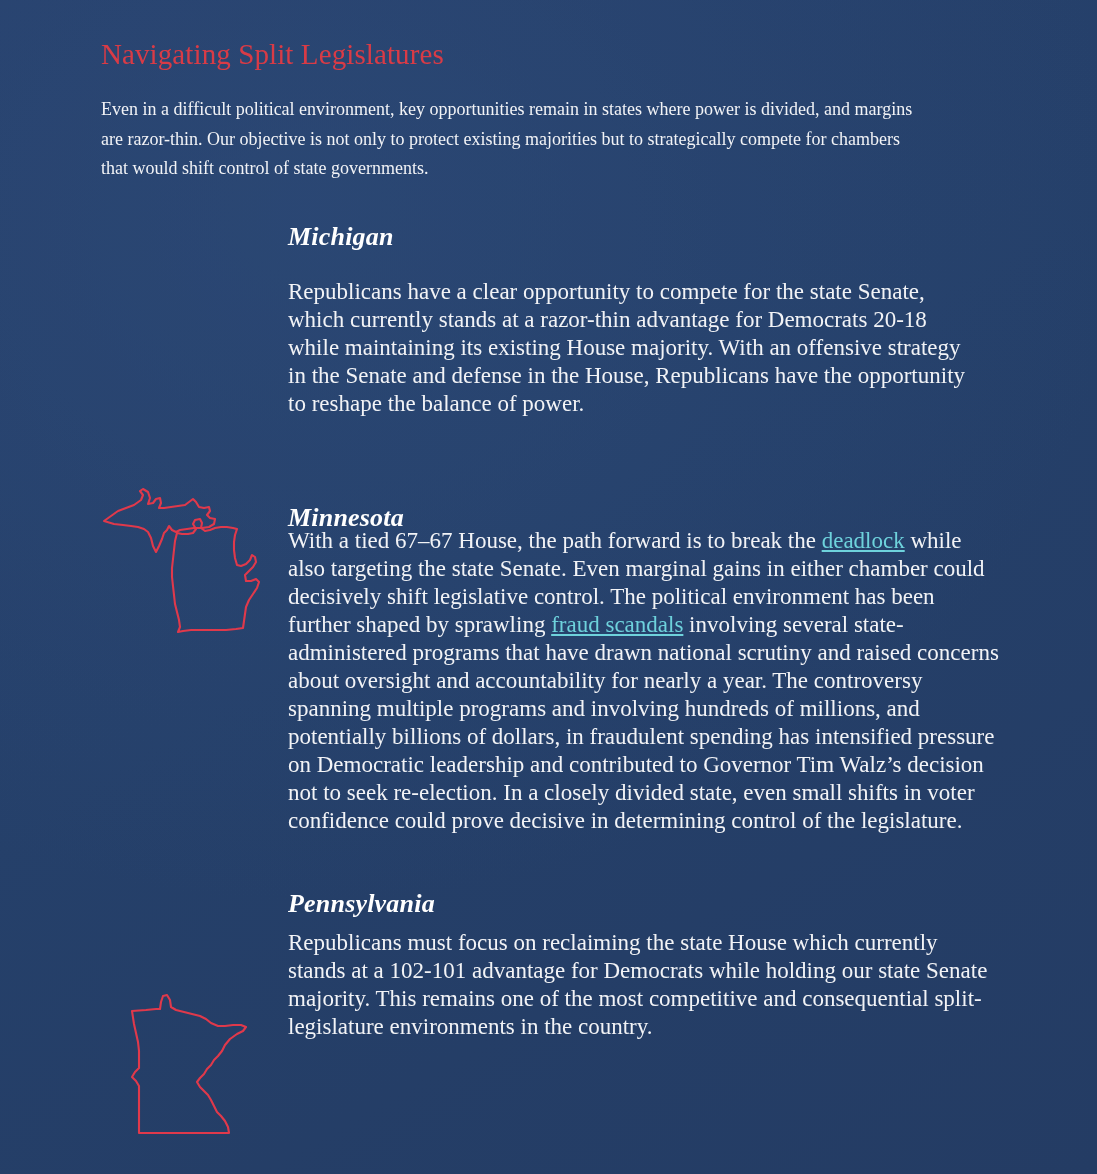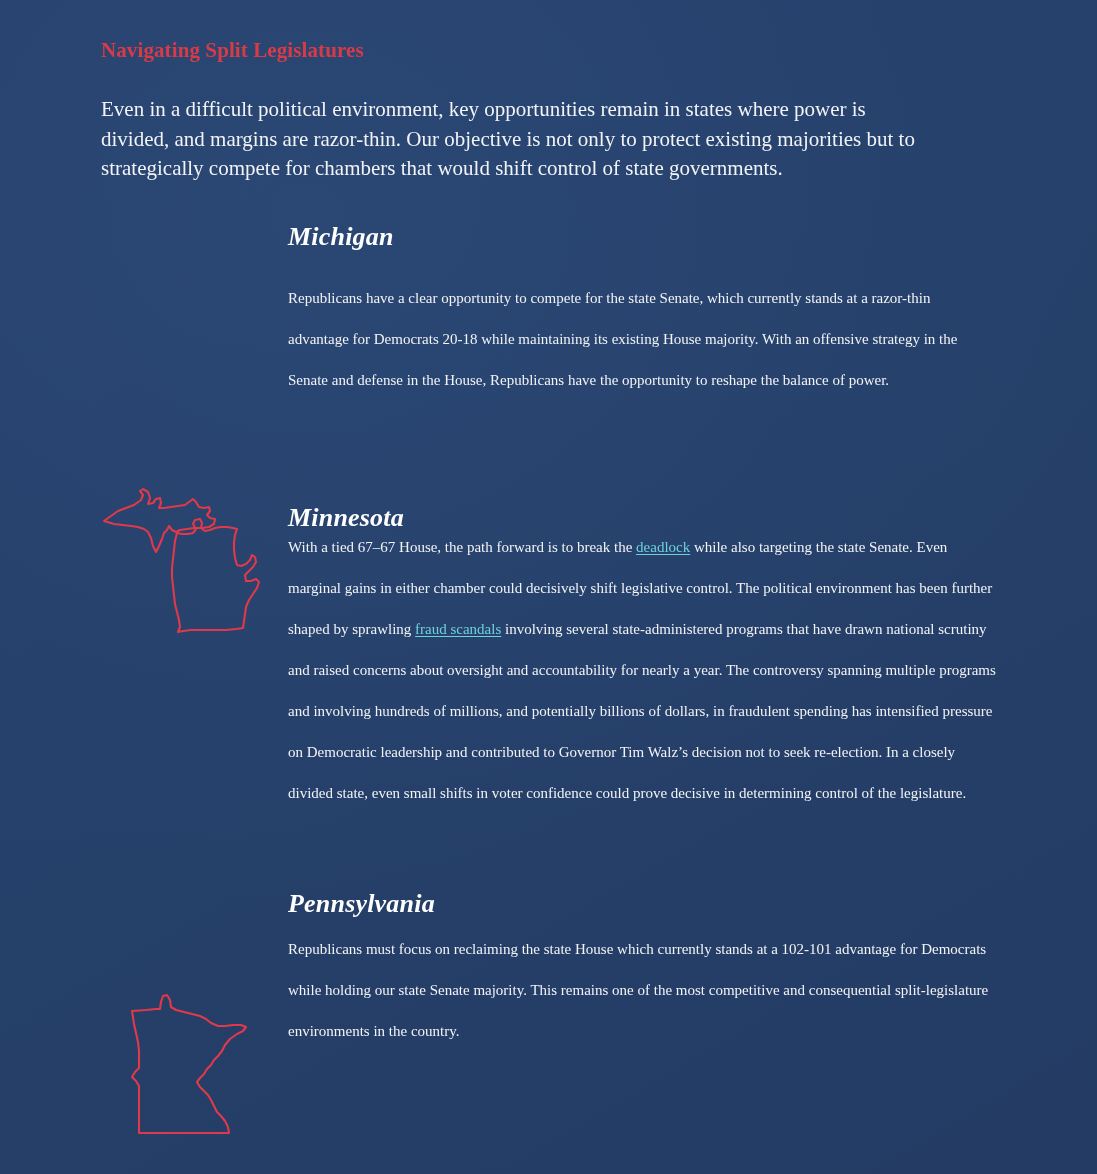--- a/index.html
+++ b/index.html
@@ -22,34 +22,34 @@
     background:
       radial-gradient(ellipse 120% 95% at 28% 18%, rgba(46,76,122,0.55) 0%, rgba(38,65,108,0.0) 62%),
       linear-gradient(150deg, #27416d 0%, #25406a 46%, #243c64 100%);
   }
 
   
   .title {
     position: absolute;
     left: 101px;
     top: 38px;
-    font-size: 21px;
-    font-weight: bold;
+    font-size: 29px;
+    font-weight: normal;
     color: #d93b46;
     letter-spacing: 0.1px;
     white-space: nowrap;
   }
 
   
   .intro {
     position: absolute;
     left: 101px;
     top: 95px;
     width: 830px;
-    font-size: 21px;
+    font-size: 18px;
     line-height: 29.5px;
     color: #f2f3f6;
   }
 
   
   .section {
     position: absolute;
     left: 0;
     width: 1097px;
   }
@@ -59,22 +59,22 @@
     font-style: italic;
     font-weight: bold;
     font-size: 26px;
     color: #ffffff;
     letter-spacing: 0.2px;
     white-space: nowrap;
   }
   .section-body {
     position: absolute;
     left: 288px;
-    font-size: 15px;
-    line-height: 41px;
+    font-size: 23px;
+    line-height: 28px;
     color: #f2f3f6;
   }
   .section-map {
     position: absolute;
   }
 
   .lnk {
     color: #6ed2dc;
     text-decoration: underline;
     text-underline-offset: 2px;

